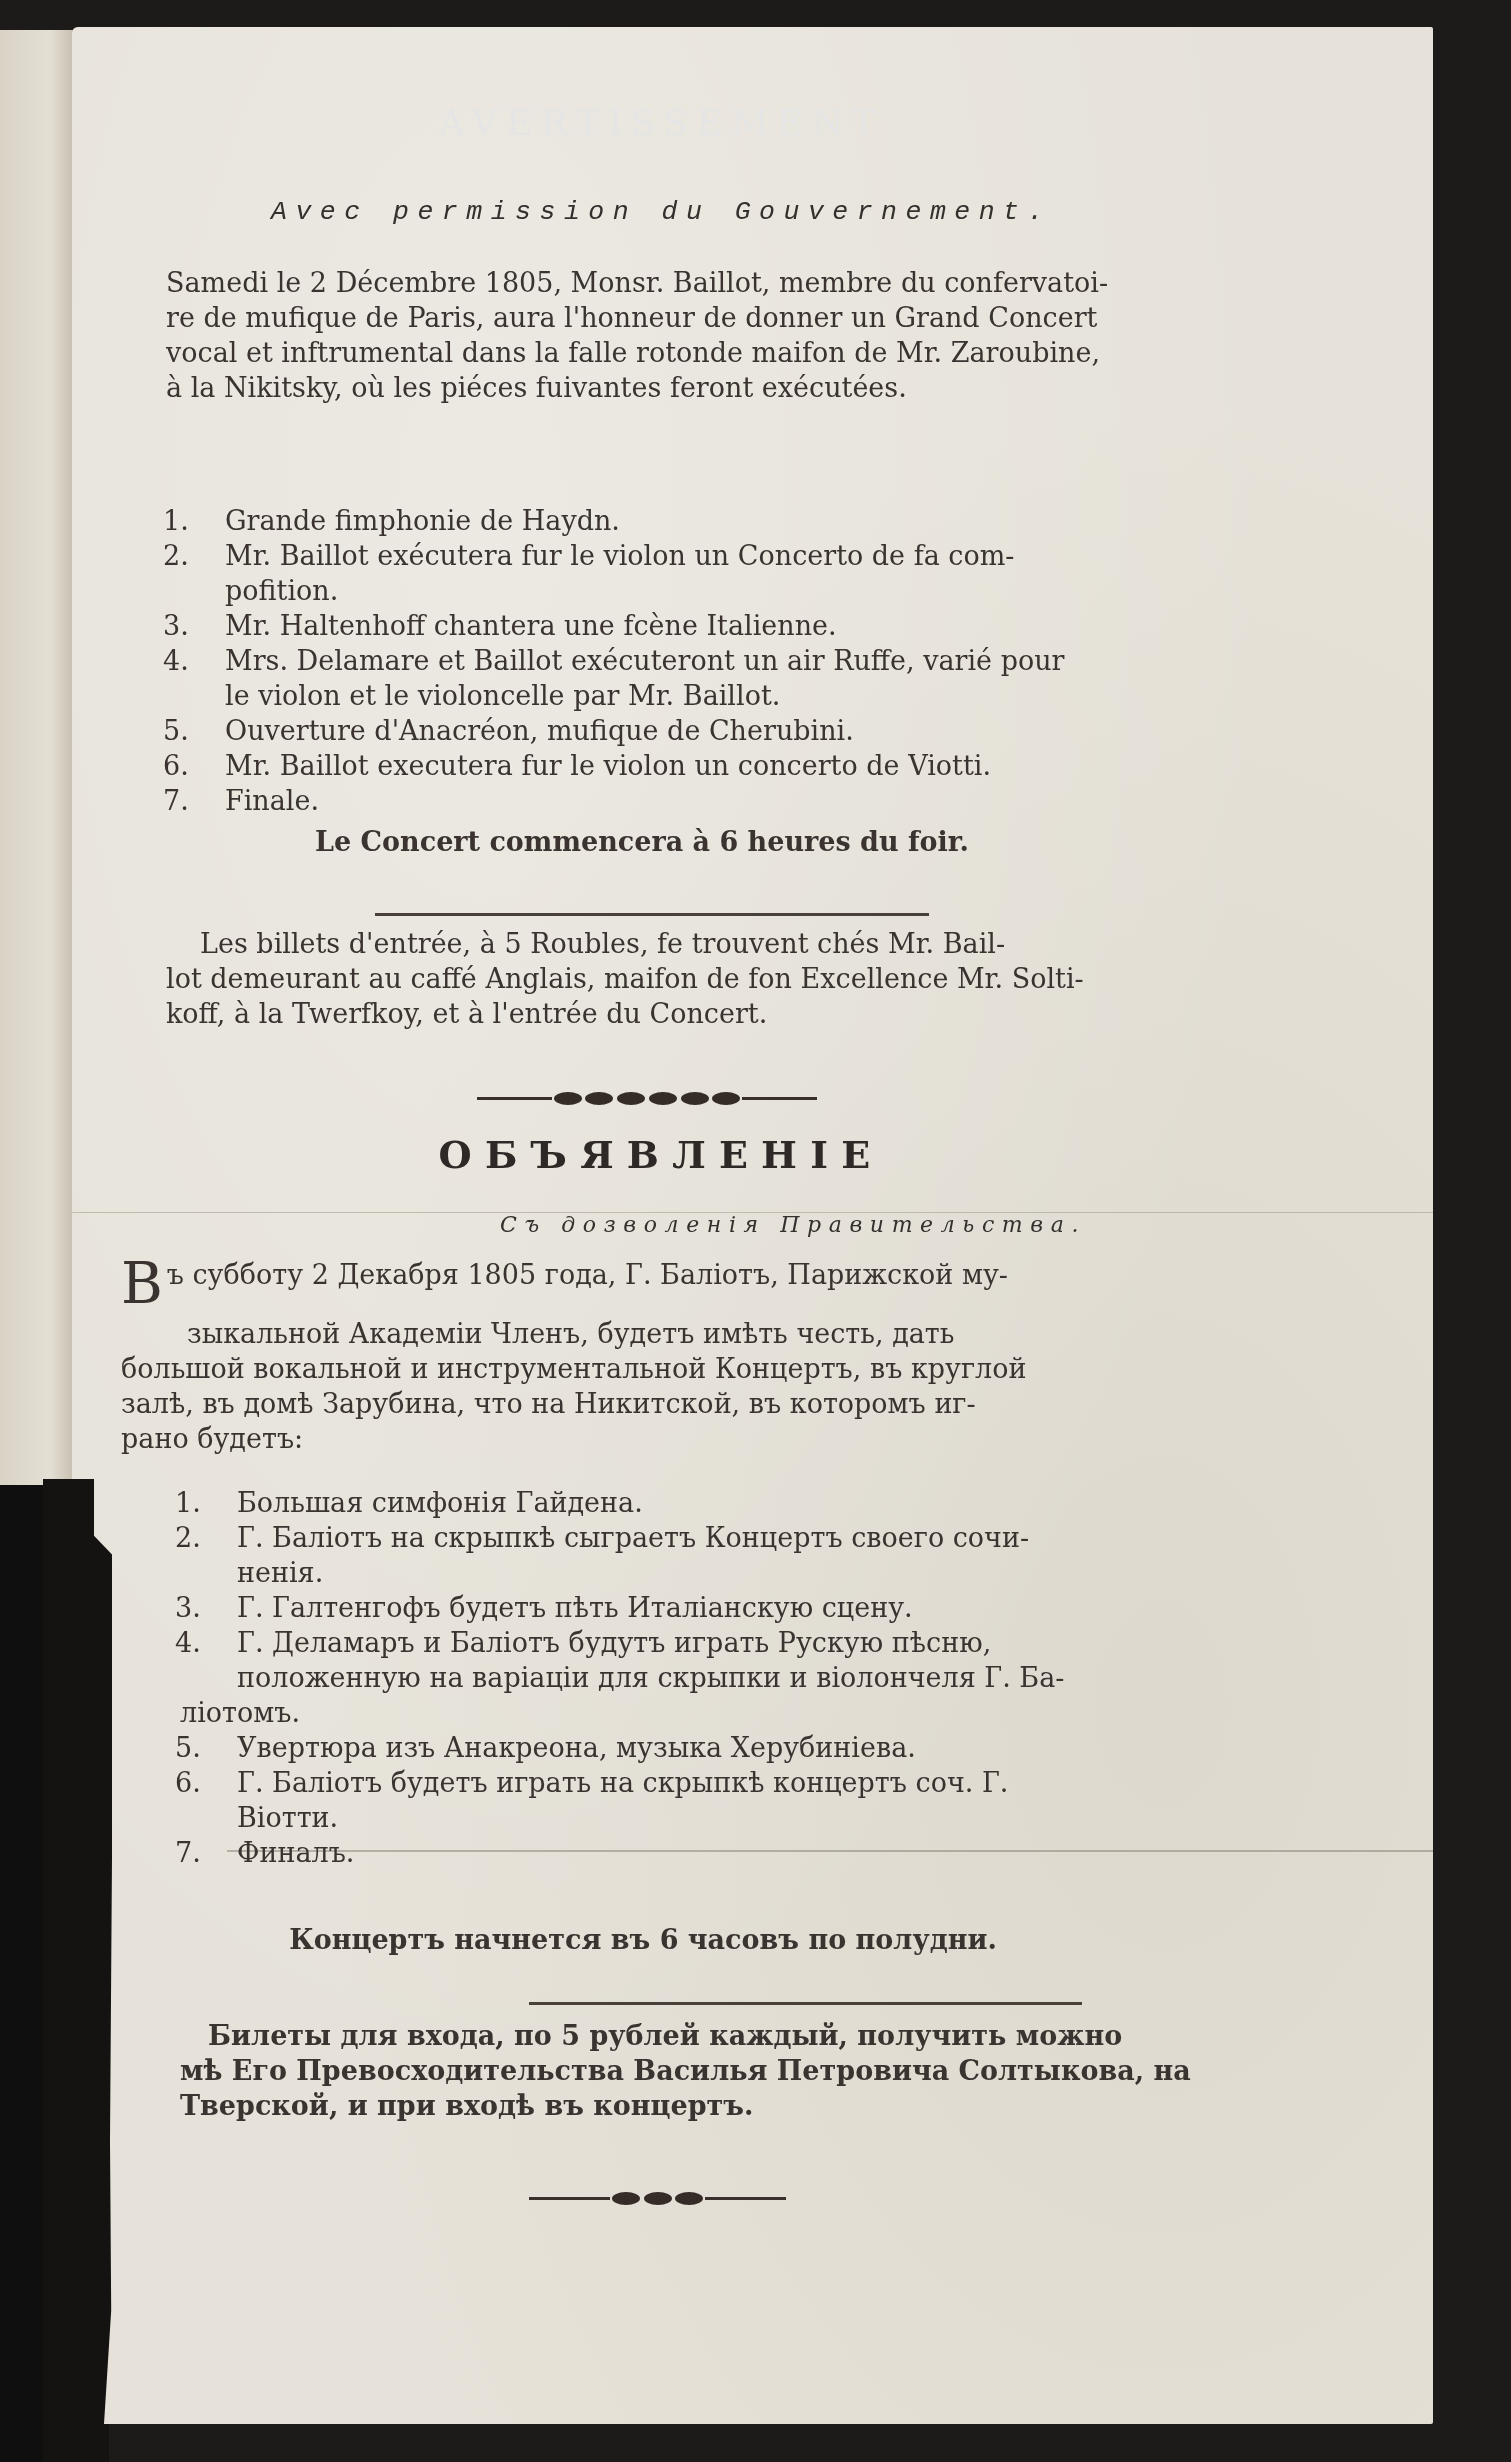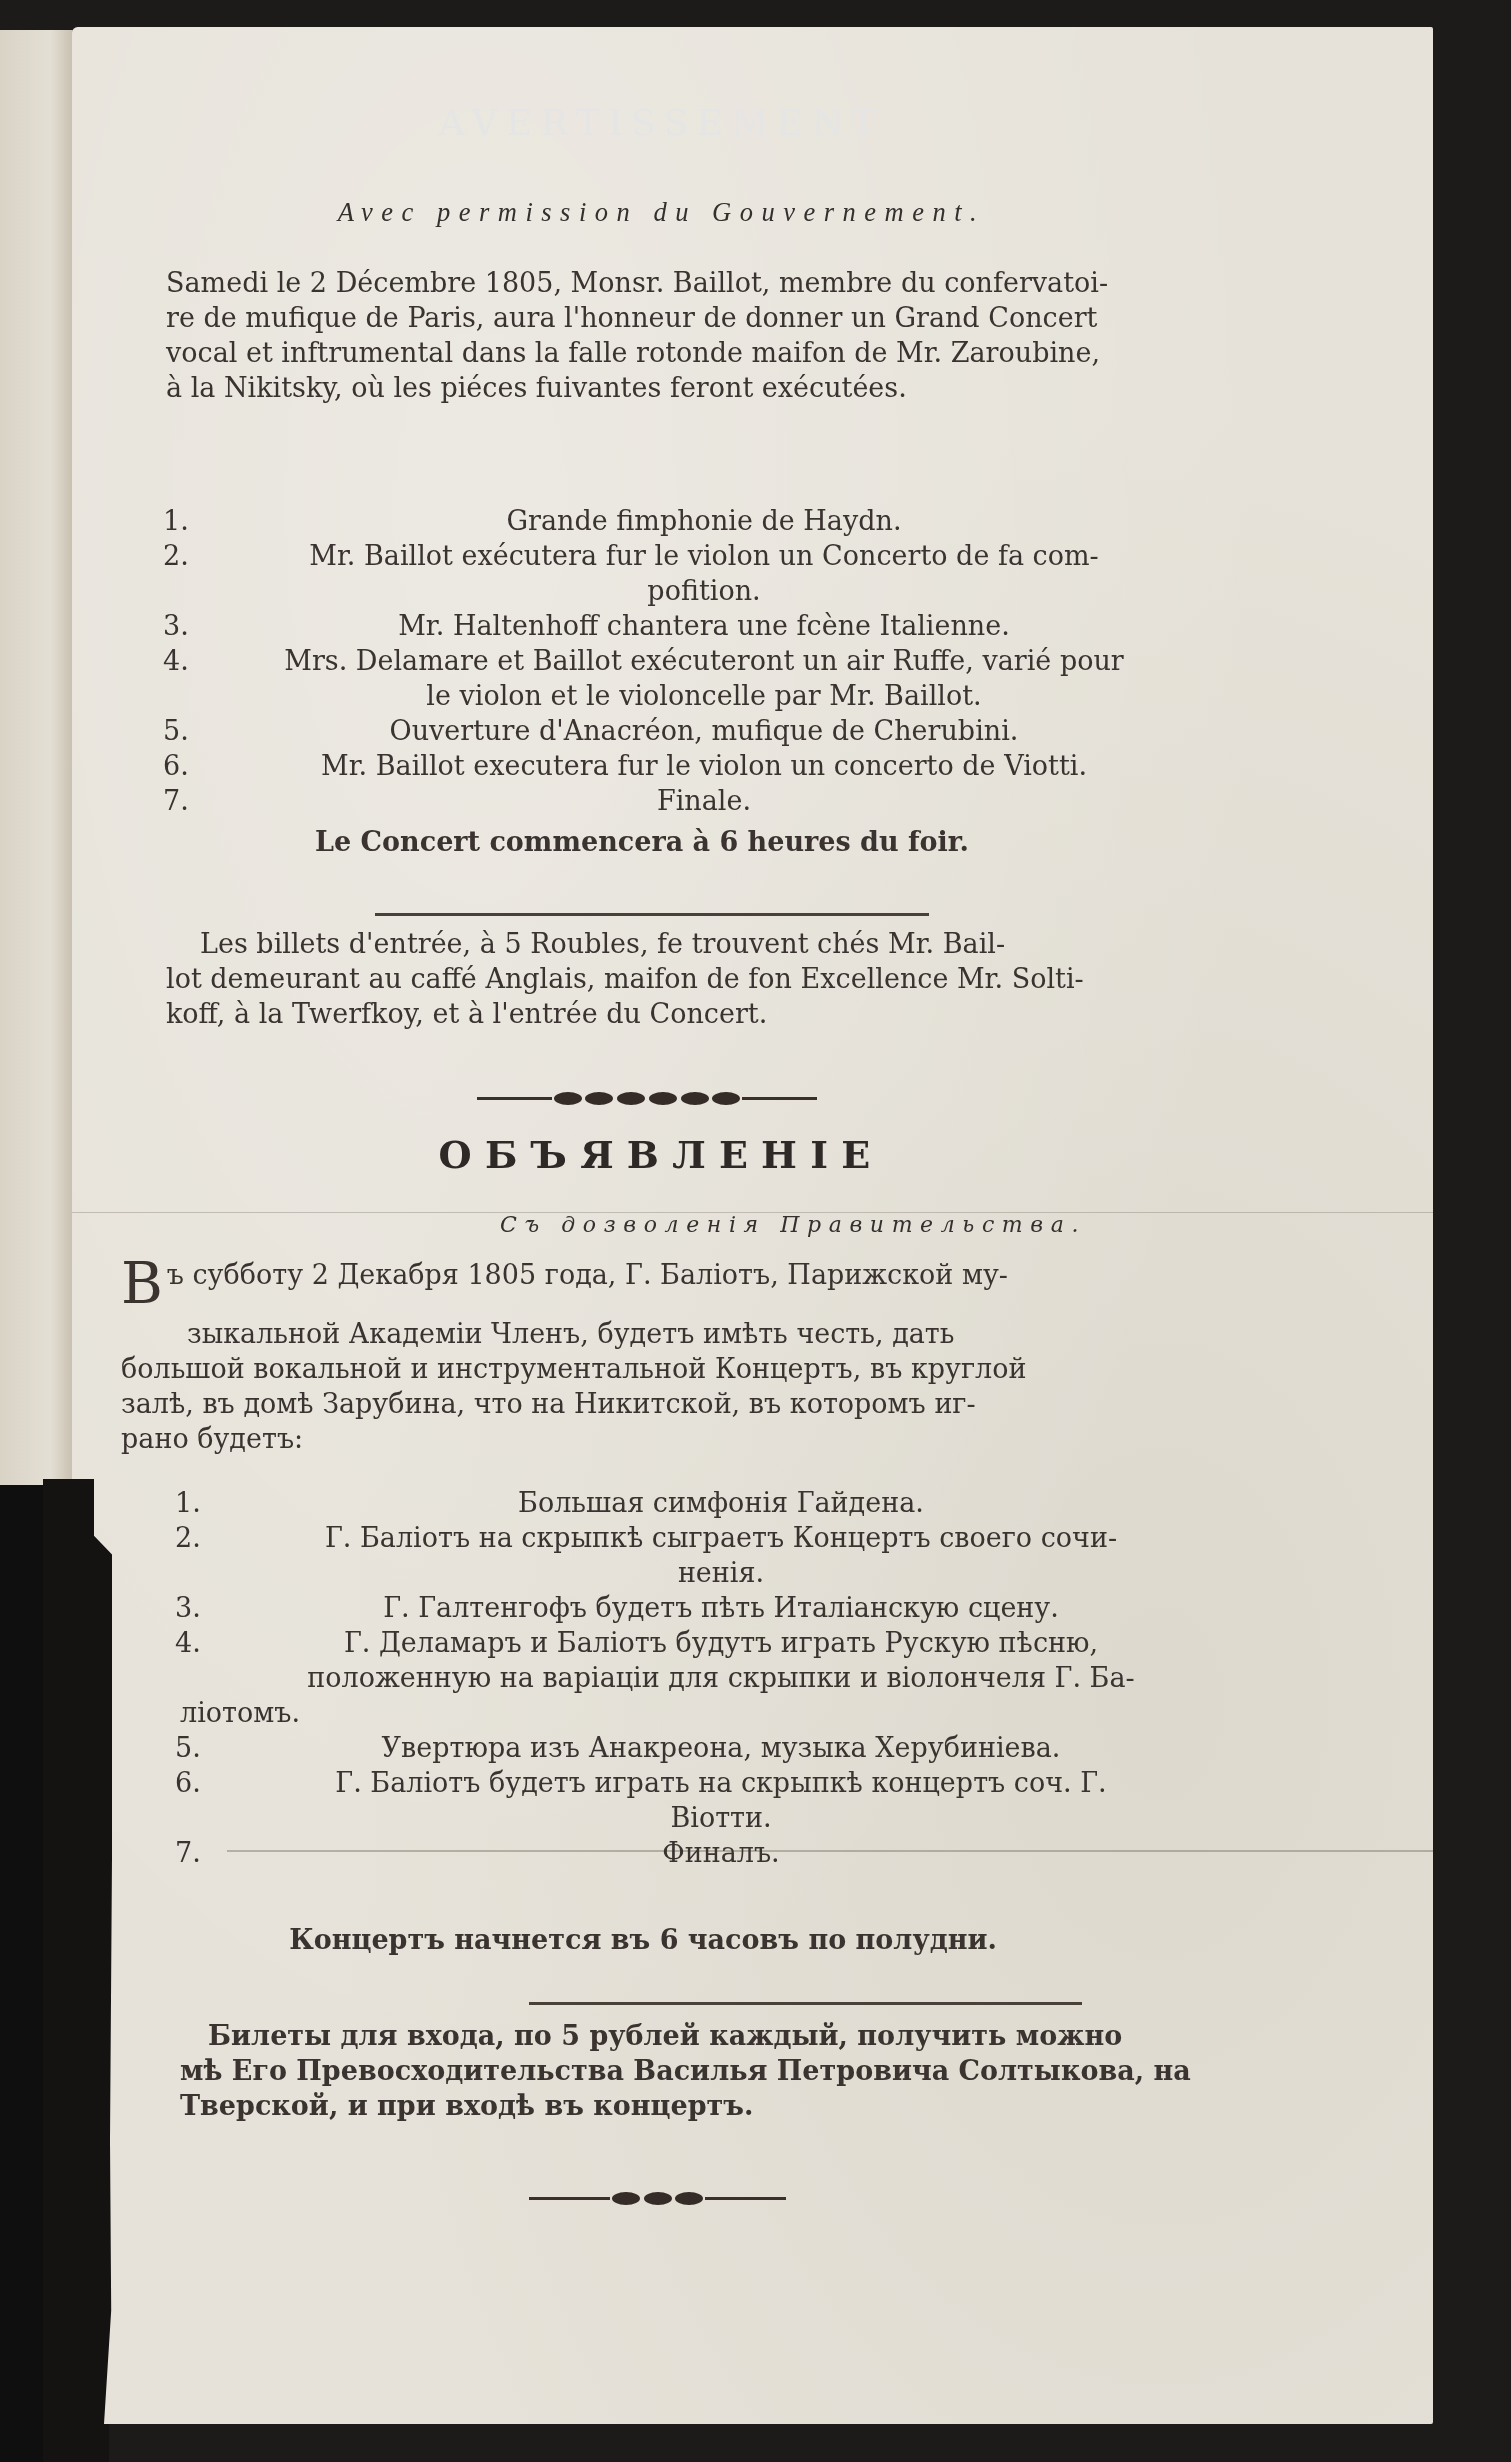--- a/index.html
+++ b/index.html
@@ -10,28 +10,28 @@
   .paper { position:absolute; left:72px; top:26.5px; width:1361px; height:2397px; background:#e6e2d9;
            background-image: radial-gradient(ellipse at 30% 20%, rgba(255,255,255,0.25), rgba(0,0,0,0) 60%),
                              radial-gradient(ellipse at 80% 70%, rgba(160,150,130,0.12), rgba(0,0,0,0) 55%);
            border-radius:5.7px 1.9px 1.9px 1.9px; }
   .tear { position:absolute; left:72px; top:1479px; width:40px; height:945px; background:#141312;
           clip-path: polygon(0 0, 55% 0, 55% 6%, 100% 8%, 100% 40%, 95% 70%, 98% 88%, 80% 100%, 0 100%); }
   .fold1 { position:absolute; left:72px; top:1212px; width:1361px; height:0.9px; background:rgba(120,112,100,0.35); }
   .fold2 { position:absolute; left:227px; top:1850px; width:1206px; height:1.9px; background:rgba(120,112,100,0.45); }
 
   .title { position:absolute; left:274px; top:102px; width:775px; text-align:center; font-family:"DejaVu Serif",serif; font-size:36px; letter-spacing:8.5px; color:#e5e5e5; font-weight:normal; }
-  .subtitle { position:absolute; left:189px; top:197px; width:945px; text-align:center; font-family:Liberation Serif, serif; font-style:italic; font-size:26.5px; letter-spacing:8.5px; color:#33302d; }
+  .subtitle { position:absolute; left:189px; top:197px; width:945px; text-align:center; font-family:Liberation Mono, monospace; font-style:italic; font-size:26.5px; letter-spacing:8.5px; color:#33302d; }
   .para { position:absolute; font-size:27px; line-height:35px; color:#3a3330; text-align:justify; }
   .para .line { display:block; white-space:nowrap; }
   .dropcap { float:left; font-size:57px; line-height:53px; margin-right:3.8px; }
   .list { position:absolute; font-size:27px; line-height:35px; margin:0; padding:0; list-style:none; }
   .list li { display:block; position:relative; padding-left:62px; }
   .list li .num { position:absolute; left:0; top:0; }
-  .list li .cont { display:block;text-align:center; }
+  .list li .cont { display:block; }
   .list li .out { display:block; margin-left:-62px; }
   .centered { position:absolute; text-align:center; font-size:27px; color:#3a3330; }
   .rule { position:absolute; height:2.8px; background:#4a403a; }
   .ornament { position:absolute; height:13.2px; display:flex; align-items:center; }
   .ornament .bar { height:3.8px; background:#3a302b; flex:1; }
   .ornament .blob { width:28px; height:13.2px; border-radius:50%; background:#352c27; margin:0 1.9px; }
   .ru-title { position:absolute; left:283px; top:1132px; width:756px; text-align:center; font-size:38px; letter-spacing:13.2px; font-weight:bold; color:#2e2826; }
   .ru-sub { position:absolute; left:236px; top:1212px; width:850px; text-align:right; font-style:italic; font-size:22px; letter-spacing:7.6px; color:#33302d; }
 </style>
 </head>

